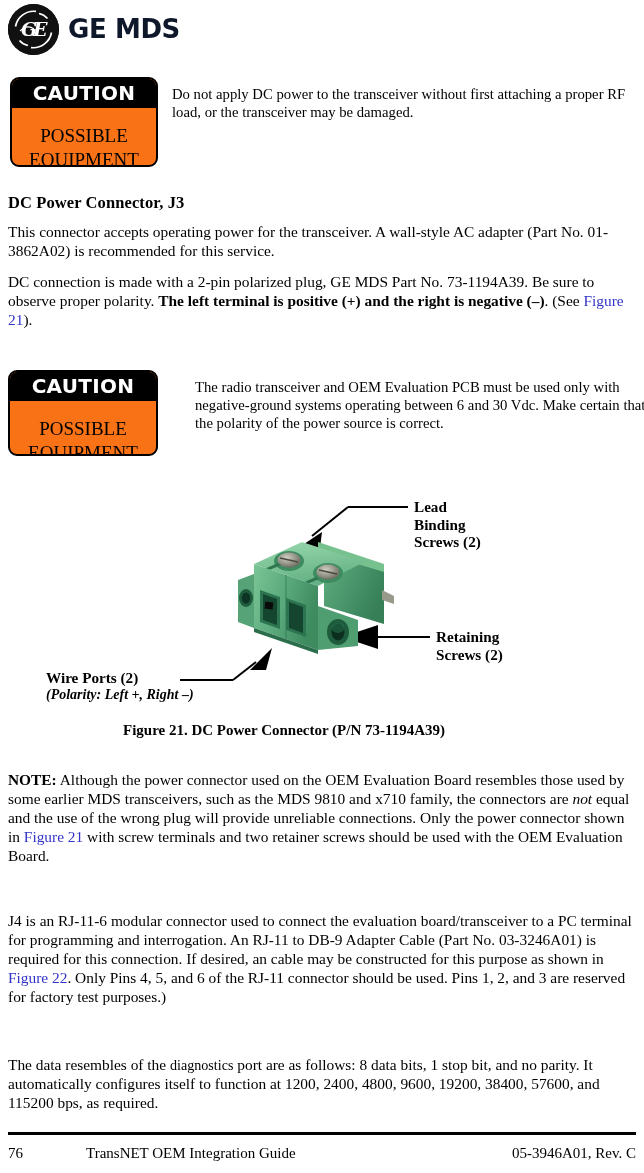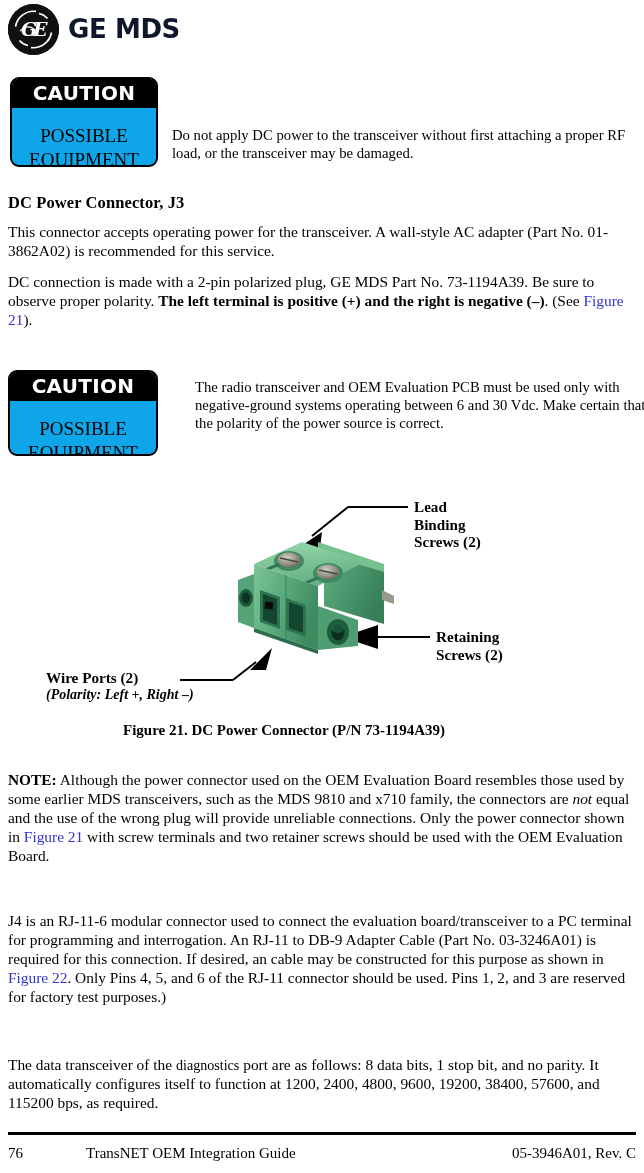--- a/index.html
+++ b/index.html
@@ -47,21 +47,21 @@
     letter-spacing: -0.4px;
     color: #0f172a;
     line-height: 1;
     padding-bottom: 2px;
   }
   .caution-box {
     position: absolute;
     box-sizing: border-box;
     border: 2px solid #000;
     border-radius: 9px;
-    background: #0ea5e9;
+    background: #f97316;
     overflow: hidden;
   }
   .caution-head {
     background: #000;
     color: #fff;
     font-family: "DejaVu Sans", "Liberation Sans", sans-serif;
     font-weight: 700;
     font-size: 20px;
     letter-spacing: 0.3px;
     text-align: center;
@@ -194,21 +194,21 @@
   </div>
 
   <div class="caution-box" style="left:10px; top:77px; width:148px; height:90px;">
     <div class="caution-head">CAUTION</div>
     <div class="caution-body">
       <div>POSSIBLE</div>
       <div>EQUIPMENT</div>
       <div>DAMAGE</div>
     </div>
   </div>
-  <div class="caution-text" style="left:172px; top:85px; width:462px;margin-top:41px;">Do not apply DC power to the transceiver without first attaching a proper RF load, or the transceiver may be damaged.</div>
+  <div class="caution-text" style="left:172px; top:85px; width:462px;">Do not apply DC power to the transceiver without first attaching a proper RF load, or the transceiver may be damaged.</div>
 
   <div class="h2" style="left:8px; top:194px;">DC Power Connector, J3</div>
 
   <div class="para" style="left:8px; top:222px; width:624px;">This connector accepts operating power for the transceiver. A wall-style AC adapter (Part No. 01-3862A02) is recommended for this service.</div>
 
   <div class="para" style="left:8px; top:272px; width:624px;">
     <span>DC connection is made with a 2-pin polarized plug, GE MDS Part No. 73-1194A39. Be sure to observe proper polarity. </span><b>The left terminal is positive (+) and the right is negative (–)</b><span>. (See </span><span class="xref">Figure 21</span><span>).</span>
   </div>
 
   <div class="caution-box" style="left:8px; top:370px; width:150px; height:86px;">
@@ -323,21 +323,21 @@
   <div class="para" style="left:8px; top:770px; width:626px;">
     <b class="small-caps-note">NOTE:</b><span>  Although the power connector used on the OEM Evaluation Board resembles those used by some earlier MDS transceivers, such as the MDS 9810 and x710 family, the connectors are </span><i>not</i><span> equal and the use of the wrong plug will provide unreliable connections. Only the power connector shown in </span><span class="xref">Figure 21</span><span> with screw terminals and two retainer screws should be used with the OEM Evaluation Board.</span>
   </div>
 
 
   <div class="para" style="left:8px; top:911px; width:626px;">
     <span>J4 is an RJ-11-6 modular connector used to connect the evaluation board/transceiver to a PC terminal for programming and interrogation. An RJ-11 to DB-9 Adapter Cable (Part No. 03-3246A01) is required for this connection. If desired, an cable may be constructed for this purpose as shown in </span><span class="xref">Figure 22</span><span>. Only Pins 4, 5, and 6 of the RJ-11 connector should be used. Pins 1, 2, and 3 are reserved for factory test purposes.)</span>
   </div>
 
   <div class="para" style="left:8px; top:1055px; width:626px;">
-    <span>The data transceiver of the </span><span class="shrink">diagnostics</span><span> port are as follows: 8 data bits, 1 stop bit, and no parity. It automatically configures itself to function at 1200, 2400, 4800, 9600, 19200, 38400, 57600, and 115200 bps, as required.</span>
+    <span>The data resembles of the </span><span class="shrink">diagnostics</span><span> port are as follows: 8 data bits, 1 stop bit, and no parity. It automatically configures itself to function at 1200, 2400, 4800, 9600, 19200, 38400, 57600, and 115200 bps, as required.</span>
   </div>
 
   <div class="footer-rule"></div>
   <div class="footer">
     <span class="f-page">76</span>
     <span class="f-title">TransNET OEM Integration Guide</span>
     <span class="f-doc">05-3946A01, Rev. C</span>
   </div>
 
 </div>

